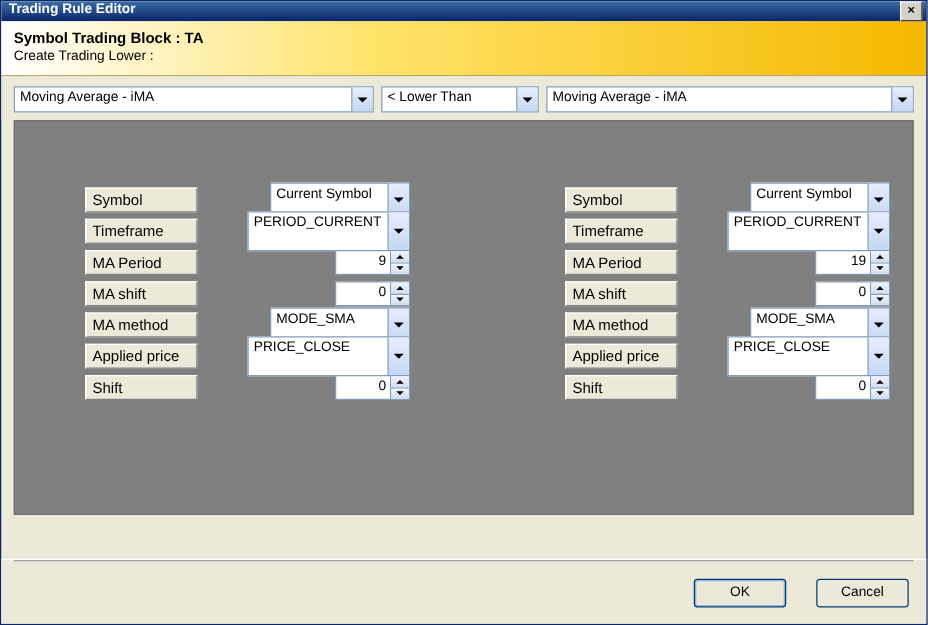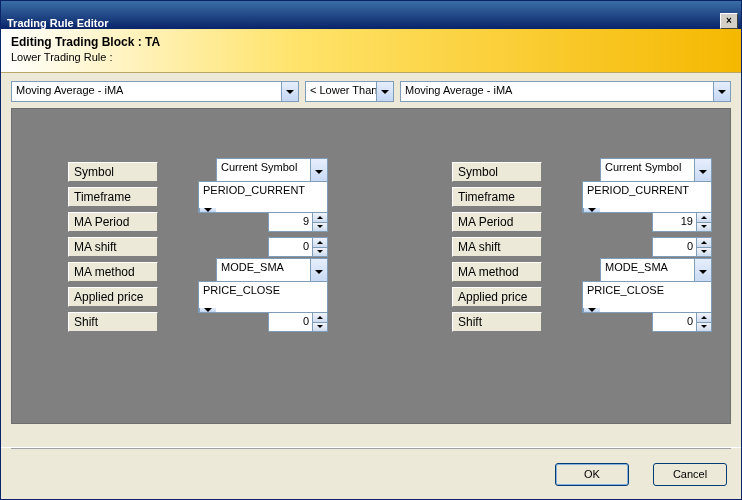--- a/index.html
+++ b/index.html
@@ -10,23 +10,23 @@
     font-size: 11px;
     background: #ece9d8;
     width: 742px;
     height: 500px;
     overflow: hidden;
     border: 1px solid #0a246a;
   }
   .titlebar {
     background: linear-gradient(to bottom, #3a6ea5 0%, #0a246a 100%);
     color: #fff;
-    height: 28px;
-    display: flex;
-    align-items: flex-end;
+    height: 16px;
+    display: flex;
+    align-items: flex-start;
     padding: 0 3px 0 6px;
     font-weight: bold;
     font-size: 11px;
   }
   .titlebar .title { flex: 1; }
   .titlebar .close-btn {
     width: 18px; height: 16px;
     background: #d4d0c8;
     border: 1px solid #fff;
     border-right-color: #404040;
@@ -83,21 +83,21 @@
     align-items: center;
     justify-content: center;
   }
   .dd .dd-btn::after {
     content: "";
     border-left: 4px solid transparent;
     border-right: 4px solid transparent;
     border-top: 4px solid #000;
   }
   .toolbar-row .dd.left { width: 288px; }
-  .toolbar-row .dd.op { width: 89px; }
+  .toolbar-row .dd.op { width: 126px; }
   .toolbar-row .dd.right { flex: 1; }
 
   .work-area {
     margin: 0 10px;
     background: #808080;
     height: 316px;
     position: relative;
     border: 1px solid #6e6e6e;
   }
   .panel {
@@ -126,21 +126,21 @@
     display: flex;
     align-items: center;
   }
   .row .ctrl {
     margin-left: 8px;
     display: flex;
     justify-content: flex-end;
     flex:1;
   }
   .row .dd.small { width: 112px; height: 28px; }
-  .row .dd.wide { width: 130px; height: 32px; flex-direction: column; }
+  .row .dd.wide { width: 130px; height: 32px; }
   .spinner {
     display: inline-flex;
     height: 20px;
     width: 60px;
     border: 1px solid #7f9db9;
     background: #fff;
   }
   .spinner .spin-val {
     flex: 1;
     text-align: right;
@@ -210,22 +210,22 @@
 <body>
 
 <div class="titlebar">
   <span class="title">Trading Rule Editor</span>
   <div class="close-btn">
     <span>×</span>
   </div>
 </div>
 
 <div class="header-band">
-  <div class="h1">Editing Trading Block : TA</div>
-  <div class="h2">Lower Trading Rule :</div>
+  <div class="h1">Symbol Trading Block : TA</div>
+  <div class="h2">Create Trading Lower :</div>
 </div>
 
 <div class="toolbar-row">
   <div class="dd left">
     <span class="dd-text">Moving Average - iMA</span>
     <span class="dd-btn"></span>
   </div>
   <div class="dd op">
     <span class="dd-text">&lt; Lower Than</span>
     <span class="dd-btn"></span>

